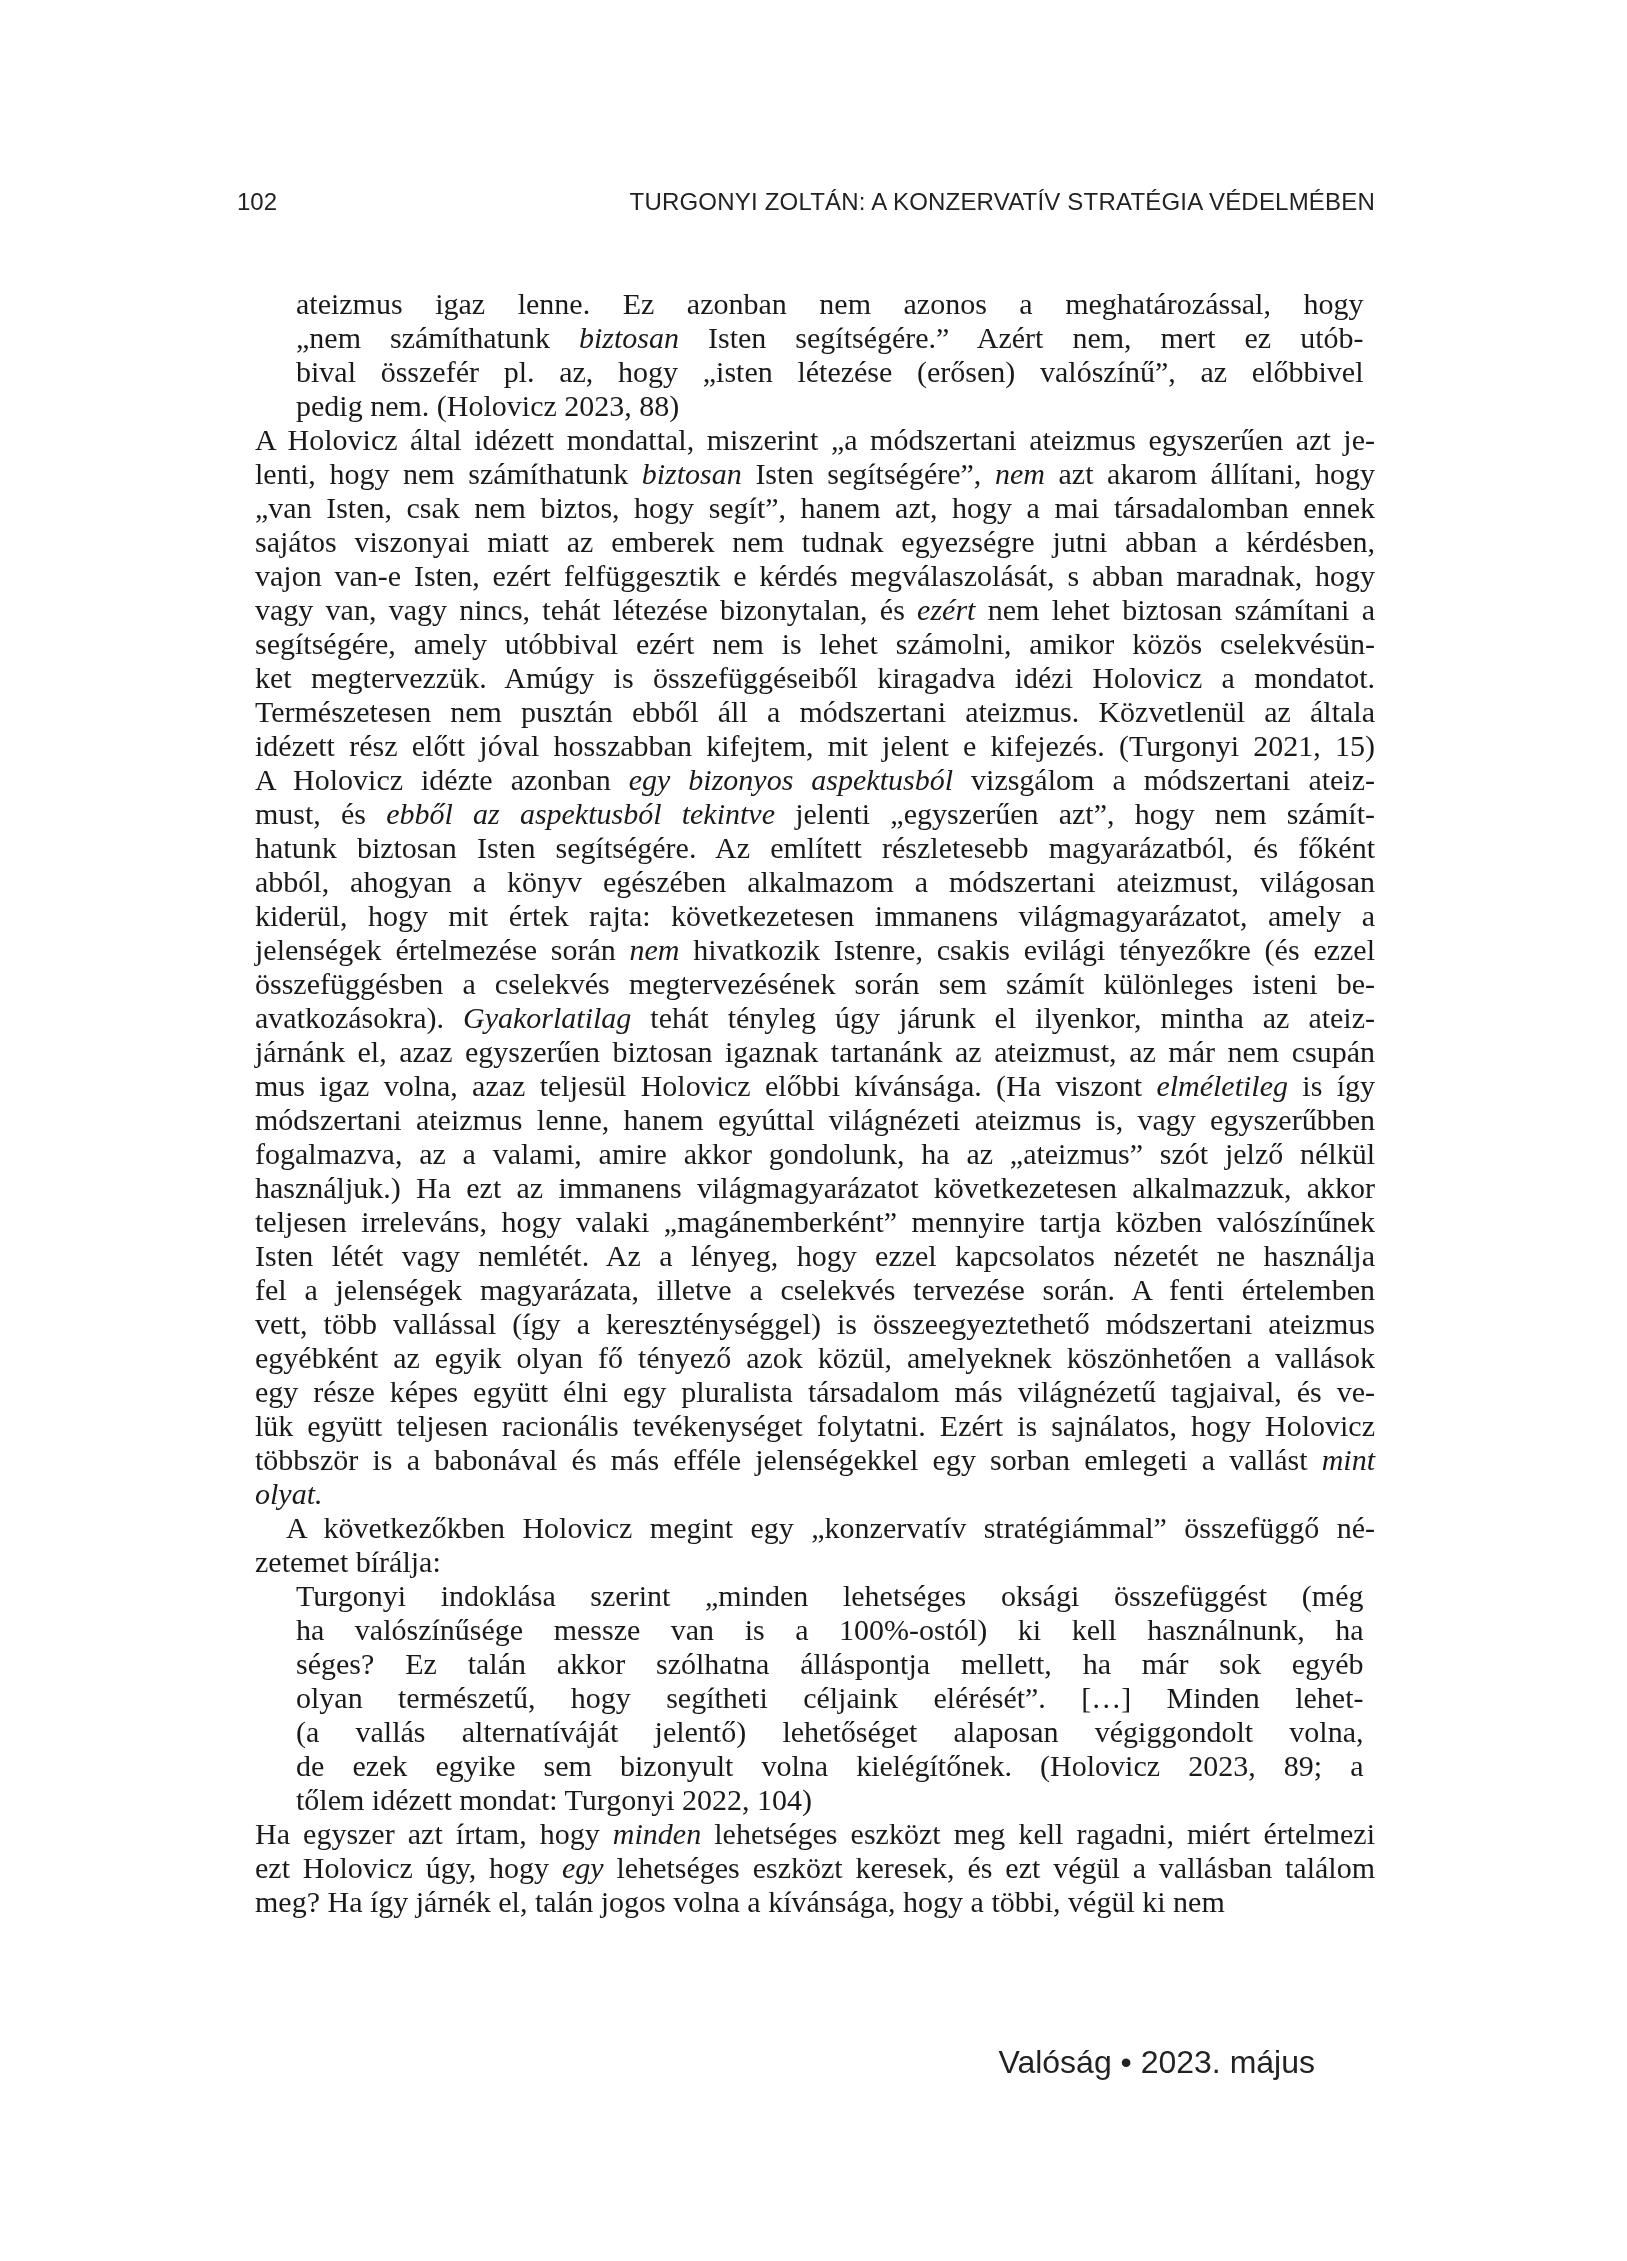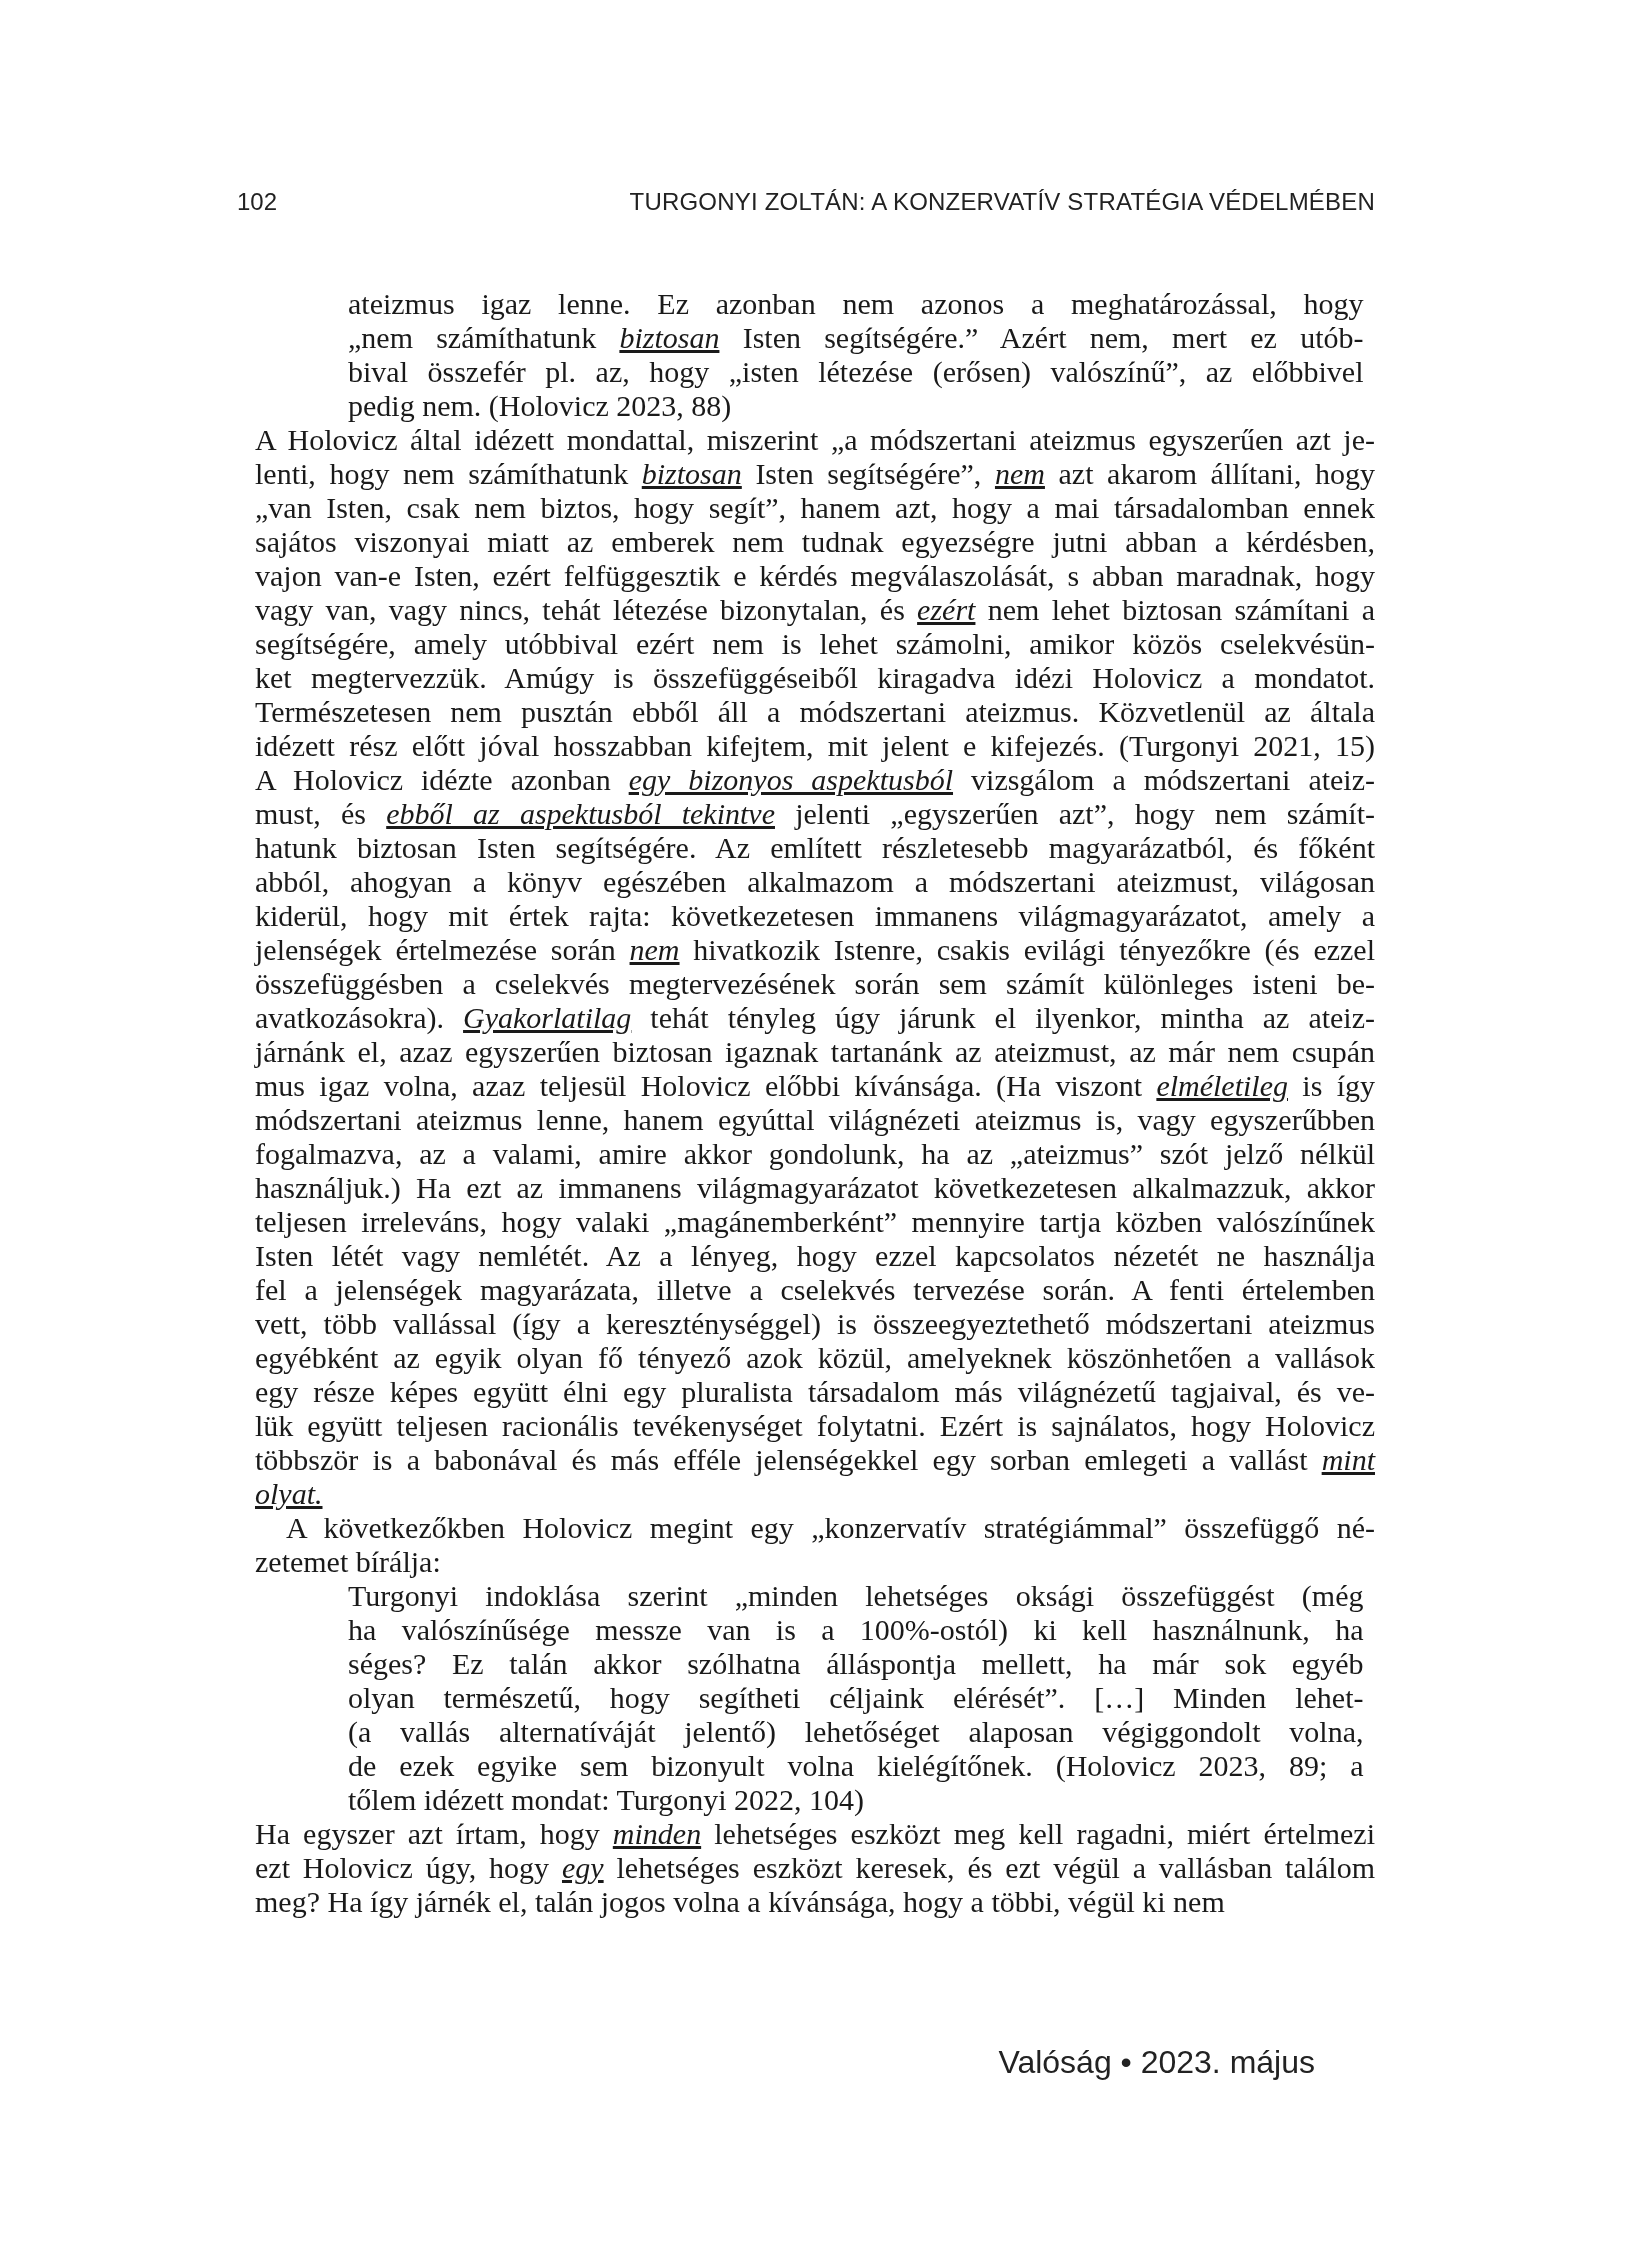--- a/index.html
+++ b/index.html
@@ -7,25 +7,25 @@
   .page { position: absolute; left: 0; top: 0; width: 1568px; height: 2261px; background: #fff; color: #1a1a1a; }
 
   .running-head { position: absolute; top: 188px; left: 237px; width: 1138px; height: 31px;
     font-family: "Liberation Sans", sans-serif; font-size: 24px; color: #222; }
   .running-head .pageno { position: absolute; left: 0; top: 0; }
   .running-head .title { position: absolute; right: 0; top: 0; letter-spacing: 0.2px; }
 
   .content { position: absolute; left: 255px; top: 287px; width: 1120px;
     font-family: "Liberation Serif", serif; font-size: 30px; line-height: 34px;
     color: #1a1a1a; text-align: justify; }
-  .content em { font-style: italic; text-decoration: underline; }
+  .content em { font-style: italic; }
 
   .line { display: block; text-align: justify; text-align-last: justify; white-space: nowrap; overflow: visible; height: 34px; }
   .line.last { text-align-last: left; }
-  .quote .line { margin-left: 93px; margin-right: 11.5px; }
+  .quote .line { margin-left: 41px; margin-right: 11.5px; }
   .indent-first { padding-left: 31px; }
 
   .footer { position: absolute; top: 2044px; right: 253px;
     font-family: "Liberation Sans", sans-serif; font-size: 32px; color: #222; }
 </style>
 </head>
 <body>
 
 <div class="page">
   <div class="running-head">

